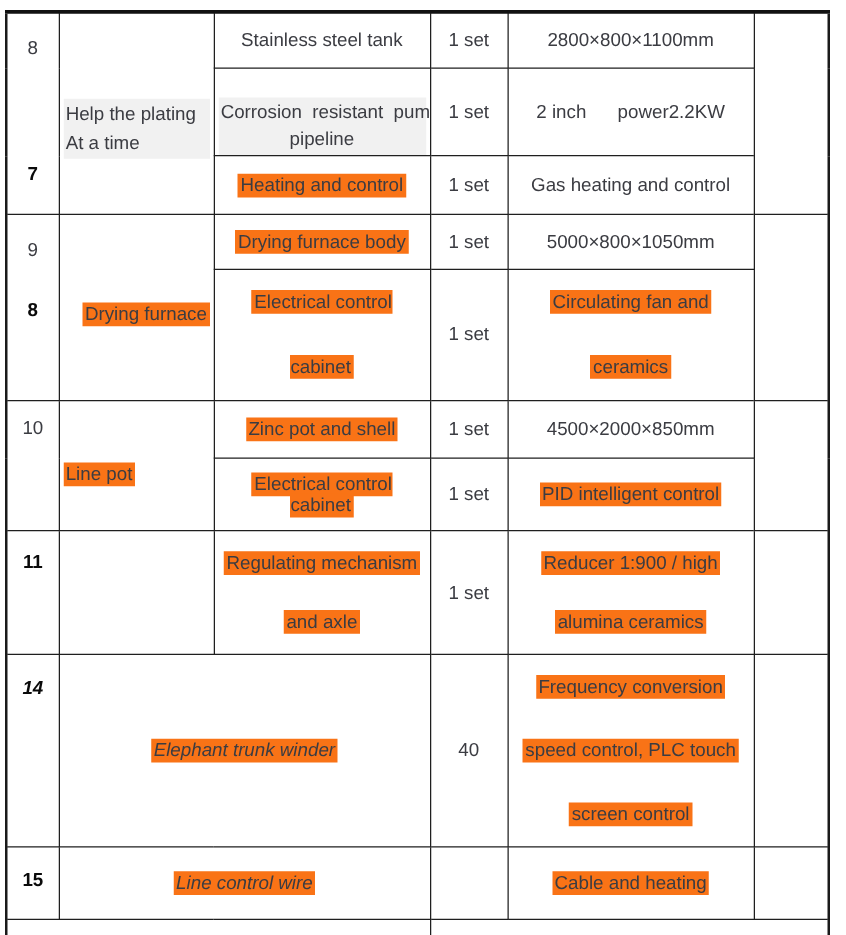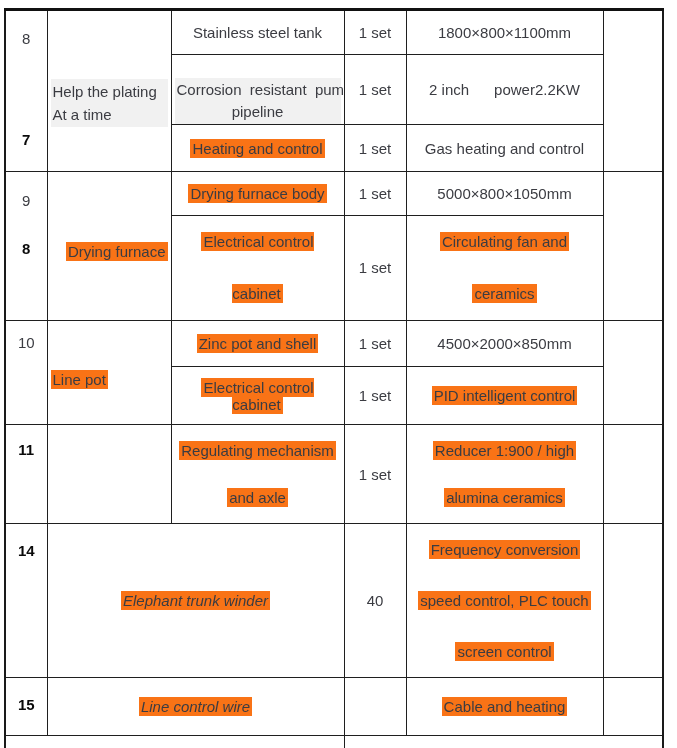--- a/index.html
+++ b/index.html
@@ -31,21 +31,21 @@
   .lh47, .lh47 .line{line-height:47px;}
   .lh51, .lh51 .line{line-height:51px;}
   .line{display:block;}
   
   .nw{position:relative;width:100%;}
   .nw span{position:absolute;left:0;right:0;text-align:center;line-height:20px;}
   .nw-s1{height:145px;} .nw-s1 .n1{top:10px;} .nw-s1 .n2{top:111px;}
   .nw-s2{height:130px;} .nw-s2 .n1{top:10px;} .nw-s2 .n2{top:58px;}
   .nw-s3{height:102px;} .nw-s3 .n1{top:11px;}
   .nw-s4{height:97px;}  .nw-s4 .n1{top:14px;}
-  .nw-s5{height:145px;} .nw-s5 .n1{top:13px;}
+  .nw-s5{height:145px;font-style:italic;} .nw-s5 .n1{top:13px;}
   .nw-s6{height:39px;}  .nw-s6 .n1{top:8px;}
   
   .nameblock{margin:2px 0 0 0;line-height:23px;text-align:left;}
   .hlblock{background:#f1f1f1;padding:1px 2px;margin-top:23px;}
   .pt12{padding-top:12px;}
   .namecell .ctrline{text-align:right;line-height:20px;}
   
   .merged{padding-left:48px;font-style:italic;}
   .desc-ctr{padding-left:24px;}
   .twoline{line-height:22px;}
@@ -74,21 +74,21 @@
         </div>
       </td>
       <td rowspan="3" class="top tl namecell">
         <div class="nameblock hlblock">
           <span class="line">Help the plating</span>
           <span class="line">At a time</span>
         </div>
       </td>
       <td class="desc-ctr">Stainless steel tank</td>
       <td>1 set</td>
-      <td class="big">1800×800×1100mm</td>
+      <td class="big">2800×800×1100mm</td>
       <td rowspan="3"></td>
     </tr>
     <tr style="height:55px">
       <td class="tl">
         <div class="twoline hlblock">
           <span class="line pre">Corrosion  resistant  pump,</span>
           <span class="line pre">pipeline</span>
         </div>
       </td>
       <td>1 set</td>

